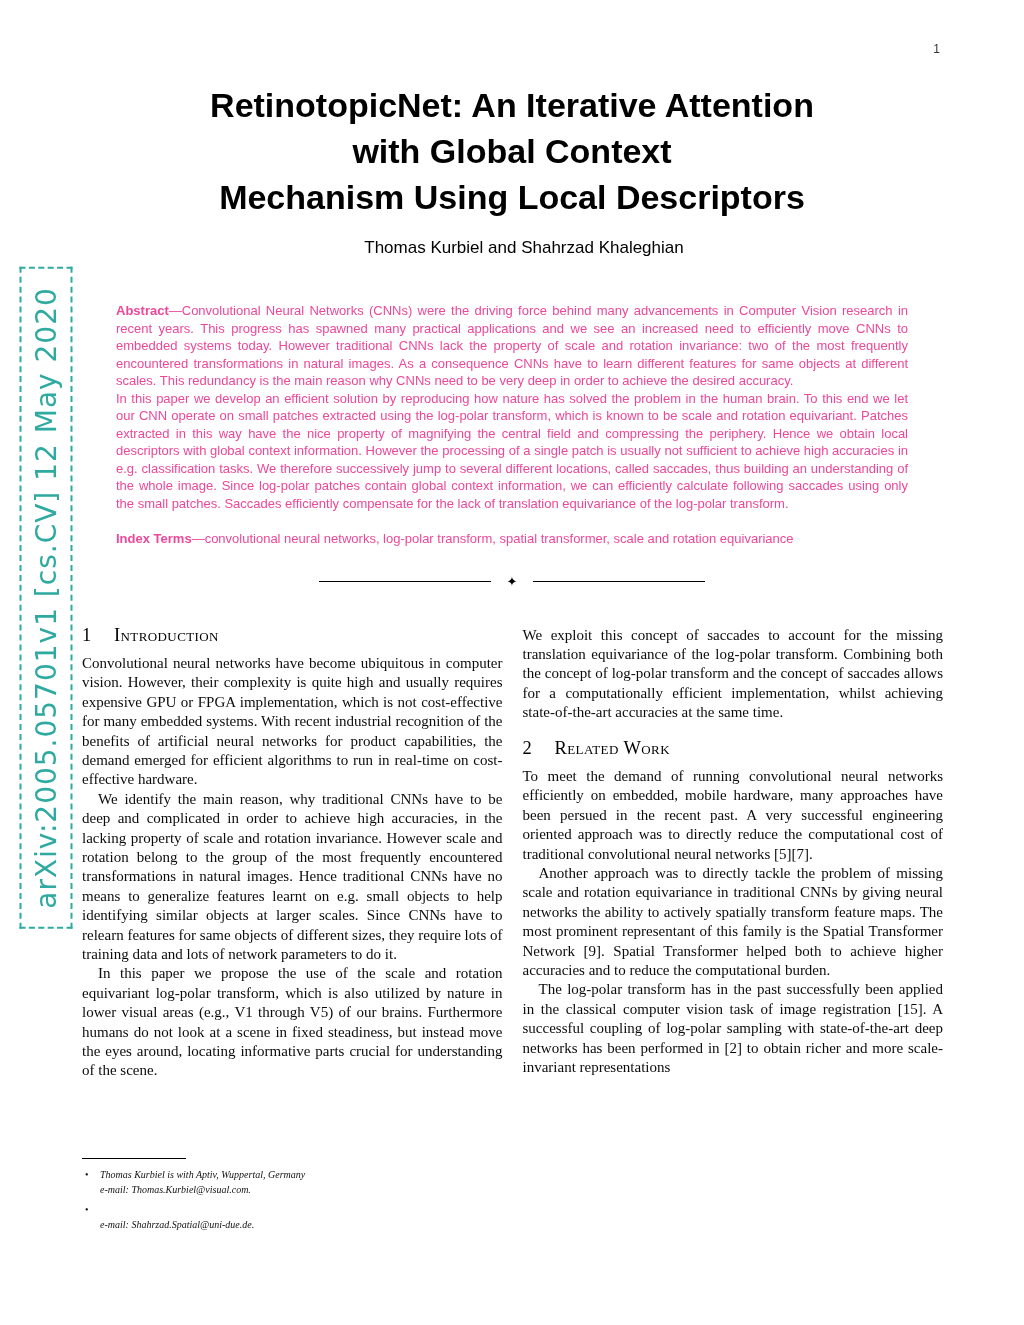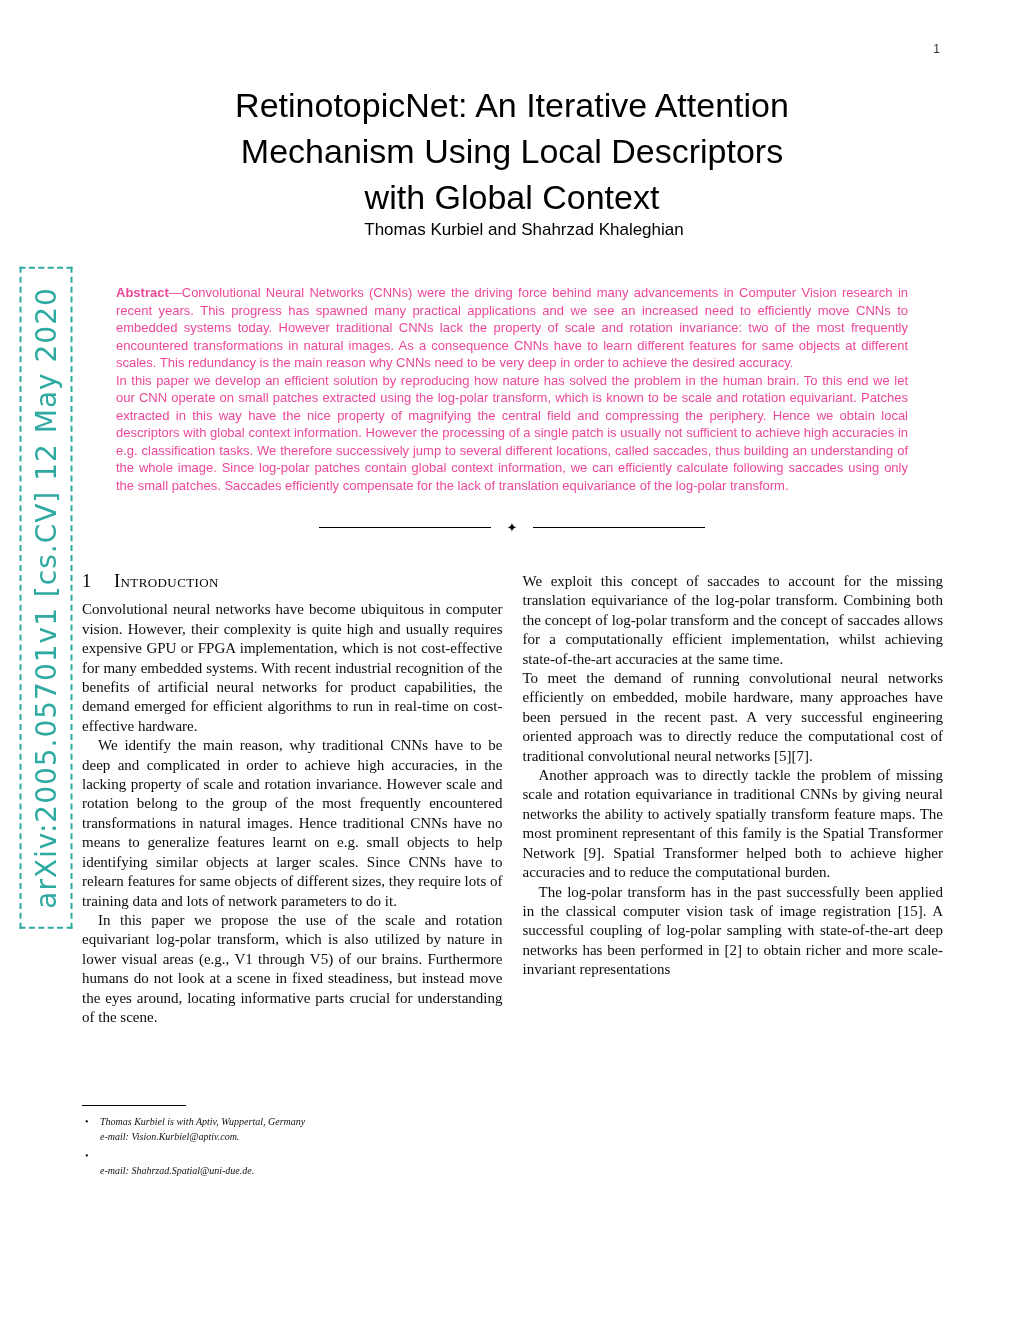--- a/index.html
+++ b/index.html
@@ -27,23 +27,23 @@
     font-family:"DejaVu Sans", sans-serif;
     font-size:28px; letter-spacing:1px;
     color:#2eaaa1;
     border:2px dashed #2eaaa1;
     padding:8px 18px;
     background:transparent;
   }
 
   
   .titleblock { padding-top:82px; text-align:center; font-family:"Liberation Sans", sans-serif; }
-  .paper-title { font-weight:normal; font-size:34px; line-height:46px; color:#000; }
+  .paper-title { font-weight:bold; font-size:34px; line-height:46px; color:#000; }
   .paper-title .tl { display:block; }
-  .authors { font-size:17px; color:#000;padding-left:24px; }
+  .authors { margin-top:18px; font-size:17px; color:#000;padding-left:24px; }
 
   
   .abstract {
     margin:44px 116px 0 116px;
     font-family:"Liberation Sans", sans-serif;
     font-size:13px; line-height:17.5px;
     text-align:justify; color:#ec4899;
   }
   .abstract b { font-weight:bold; }
   .index-terms { margin-top:18px; }
@@ -91,29 +91,30 @@
 
 <div class="page">
 
   <div class="page-number">1</div>
 
   <div class="watermark">arXiv:2005.05701v1  [cs.CV]  12 May 2020</div>
 
   <header class="titleblock">
     <h1 class="paper-title">
       <span class="tl">RetinotopicNet: An Iterative Attention</span>
+      <span class="tl">with Global Context</span>
       <span class="tl">Mechanism Using Local Descriptors</span>
-      <span class="tl">with Global Context</span>
     </h1>
     <div class="authors">Thomas Kurbiel and Shahrzad Khaleghian</div>
   </header>
 
   <section class="abstract">
     <p><b>Abstract</b><span>—Convolutional Neural Networks (CNNs) were the driving force behind many advancements in Computer Vision research in recent years. This progress has spawned many practical applications and we see an increased need to efficiently move CNNs to embedded systems today. However traditional CNNs lack the property of scale and rotation invariance: two of the most frequently encountered transformations in natural images. As a consequence CNNs have to learn different features for same objects at different scales. This redundancy is the main reason why CNNs need to be very deep in order to achieve the desired accuracy.</span></p>
     <p>In this paper we develop an efficient solution by reproducing how nature has solved the problem in the human brain. To this end we let our CNN operate on small patches extracted using the log-polar transform, which is known to be scale and rotation equivariant. Patches extracted in this way have the nice property of magnifying the central field and compressing the periphery. Hence we obtain local descriptors with global context information. However the processing of a single patch is usually not sufficient to achieve high accuracies in e.g. classification tasks. We therefore successively jump to several different locations, called saccades, thus building an understanding of the whole image. Since log-polar patches contain global context information, we can efficiently calculate following saccades using only the small patches. Saccades efficiently compensate for the lack of translation equivariance of the log-polar transform.</p>
+    <p class="index-terms"><b>Index Terms</b><span>—convolutional neural networks, log-polar transform, spatial transformer, scale and rotation equivariance</span></p>
   </section>
 
   <div class="divider">
     <span class="divider-line"></span>
     <span class="divider-diamond">✦</span>
     <span class="divider-line"></span>
   </div>
 
   <main class="columns">
 
@@ -125,32 +126,35 @@
         <p class="body-p noindent">Convolutional neural networks have become ubiquitous in computer vision. However, their complexity is quite high and usually requires expensive GPU or FPGA implementation, which is not cost-effective for many embedded systems. With recent industrial recognition of the benefits of artificial neural networks for product capabilities, the demand emerged for efficient algorithms to run in real-time on cost-effective hardware.</p>
         <p class="body-p">We identify the main reason, why traditional CNNs have to be deep and complicated in order to achieve high accuracies, in the lacking property of scale and rotation invariance. However scale and rotation belong to the group of the most frequently encountered transformations in natural images. Hence traditional CNNs have no means to generalize features learnt on e.g. small objects to help identifying similar objects at larger scales. Since CNNs have to relearn features for same objects of different sizes, they require lots of training data and lots of network parameters to do it.</p>
         <p class="body-p">In this paper we propose the use of the scale and rotation equivariant log-polar transform, which is also utilized by nature in lower visual areas (e.g., V1 through V5) of our brains. Furthermore humans do not look at a scene in fixed steadiness, but instead move the eyes around, locating informative parts crucial for understanding of the scene.</p>
       </div>
 
       <div class="footnotes">
         <div class="footnote-rule"></div>
         <ul>
           <li>
             <span class="fn-text">Thomas Kurbiel is with Aptiv, Wuppertal, Germany</span><br>
-            <span class="fn-email">e-mail: Vision.Kurbiel@aptiv.com.</span>
+            <span class="fn-email">e-mail: Thomas.Kurbiel@visual.com.</span>
           </li>
           <li>
             <br>
             <span class="fn-email">e-mail: Shahrzad.Spatial@uni-due.de.</span>
           </li>
         </ul>
       </div>
     </div>
 
     <div class="col col-right">
       <p class="body-p noindent">We exploit this concept of saccades to account for the missing translation equivariance of the log-polar transform. Combining both the concept of log-polar transform and the concept of saccades allows for a computationally efficient implementation, whilst achieving state-of-the-art accuracies at the same time.</p>
 
+      <h2 class="sec-heading spaced">
+        <span class="sec-num">2</span><span class="sec-title">Related Work</span>
+      </h2>
       <p class="body-p noindent">To meet the demand of running convolutional neural networks efficiently on embedded, mobile hardware, many approaches have been persued in the recent past. A very successful engineering oriented approach was to directly reduce the computational cost of traditional convolutional neural networks [5][7].</p>
       <p class="body-p">Another approach was to directly tackle the problem of missing scale and rotation equivariance in traditional CNNs by giving neural networks the ability to actively spatially transform feature maps. The most prominent representant of this family is the Spatial Transformer Network [9]. Spatial Transformer helped both to achieve higher accuracies and to reduce the computational burden.</p>
       <p class="body-p">The log-polar transform has in the past successfully been applied in the classical computer vision task of image registration [15]. A successful coupling of log-polar sampling with state-of-the-art deep networks has been performed in [2] to obtain richer and more scale-invariant representations</p>
     </div>
 
   </main>
 </div>
 
 </body></html>

